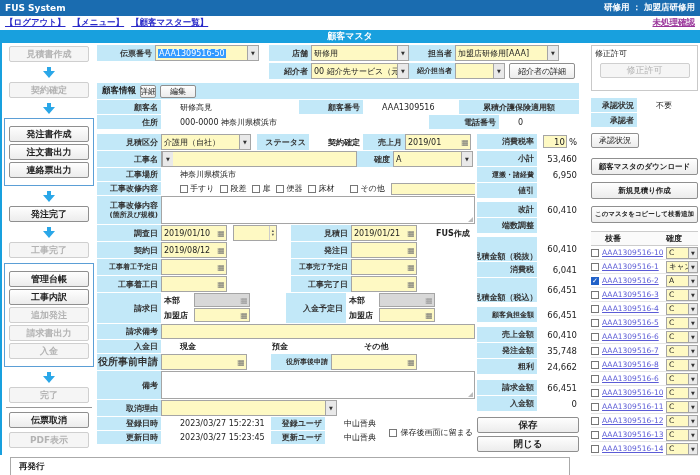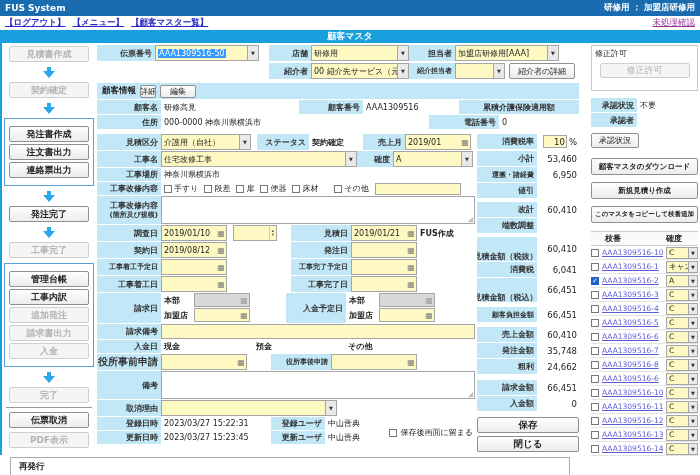--- a/index.html
+++ b/index.html
@@ -11,29 +11,29 @@
   html,body{margin:0;padding:0}
   body{width:700px;height:475px;overflow:hidden;position:relative;background:#fff;
        font-family:"DejaVu Sans","Liberation Sans",sans-serif;font-size:8px;color:#222}
   
   .topbar{position:absolute;top:0;left:0;width:700px;height:16px;background:var(--topbar);
           color:#fff;display:flex;align-items:center;padding:0 5px;font-weight:bold;font-size:9px}
   .topbar .ctx{margin-left:auto;font-size:8.5px;white-space:nowrap}
   .navrow{position:absolute;top:16px;left:0;width:700px;height:14px;display:flex;align-items:center;
           gap:7px;padding:0 5px;background:#fff}
   .navrow a{color:var(--link);text-decoration:underline;font-weight:bold;font-size:8.5px;white-space:nowrap;cursor:pointer}
-  .navrow a.right{margin-left:auto;color:var(--visited-link);font-weight:normal}
+  .navrow a.right{margin-left:auto;color:var(--visited-link);font-weight:bold}
   .titlebar{position:absolute;top:30px;left:0;width:700px;height:13px;background:var(--titlebar);
             color:#fff;font-weight:bold;text-align:center;line-height:13px;font-size:9px}
   .leftedge{position:absolute;left:0;top:43px;width:2px;height:412px;background:var(--titlebar)}
   
   .lbl{background:var(--label-bg);color:#333;font-weight:bold;display:flex;align-items:center;
        justify-content:flex-end;padding-right:3px;white-space:nowrap;overflow:hidden;flex:none}
   .lbl.c{justify-content:center;padding-right:0}
-  .val{display:flex;align-items:center;padding-left:3px;white-space:nowrap;overflow:hidden}
+  .val{display:flex;align-items:center;padding-left:19px;white-space:nowrap;overflow:hidden}
   .b{font-weight:bold}
   .r{display:flex;margin-bottom:1px;align-items:stretch}
   .sp{flex:none}
   .box,.sel,.date,.spin{border:1px solid #a5a5a5;background:#fef9c3;display:flex;align-items:center;height:14px;flex:none}
   .sel-t,.date-t{flex:1;padding:0 2px;white-space:nowrap;overflow:hidden}
   .dd{width:11px;align-self:stretch;background:#e9e9e9;border-left:1px solid #a5a5a5;display:flex;
       align-items:center;justify-content:center;font-size:5px;color:#333;flex:none}
   .cal{width:10px;display:flex;align-items:center;justify-content:center;color:#777;font-size:8px;flex:none}
   .cal.dis{color:#999}
   .date.gray{background:#d8d8d8}
@@ -221,21 +221,20 @@
         <span class="lbl" style="width:42px;height:16px">売上月</span>
         <span class="date" style="width:66px;height:16px">
           <span class="date-t">2019/01</span>
           <span class="cal">▦</span>
         </span>
       </div>
 
       <div class="r" style="height:16px">
         <span class="lbl" style="width:64px;height:16px">工事名</span>
         <span class="sel" style="width:196px;height:16px">
-          <span class="sel-t">住宅改修工事</span>
           <span class="dd">▼</span>
         </span>
         <span class="lbl" style="width:36px;height:16px">確度</span>
         <span class="sel" style="width:80px;height:16px">
           <span class="sel-t">A</span>
           <span class="dd">▼</span>
         </span>
       </div>
 
       <div class="r" style="height:13px">

